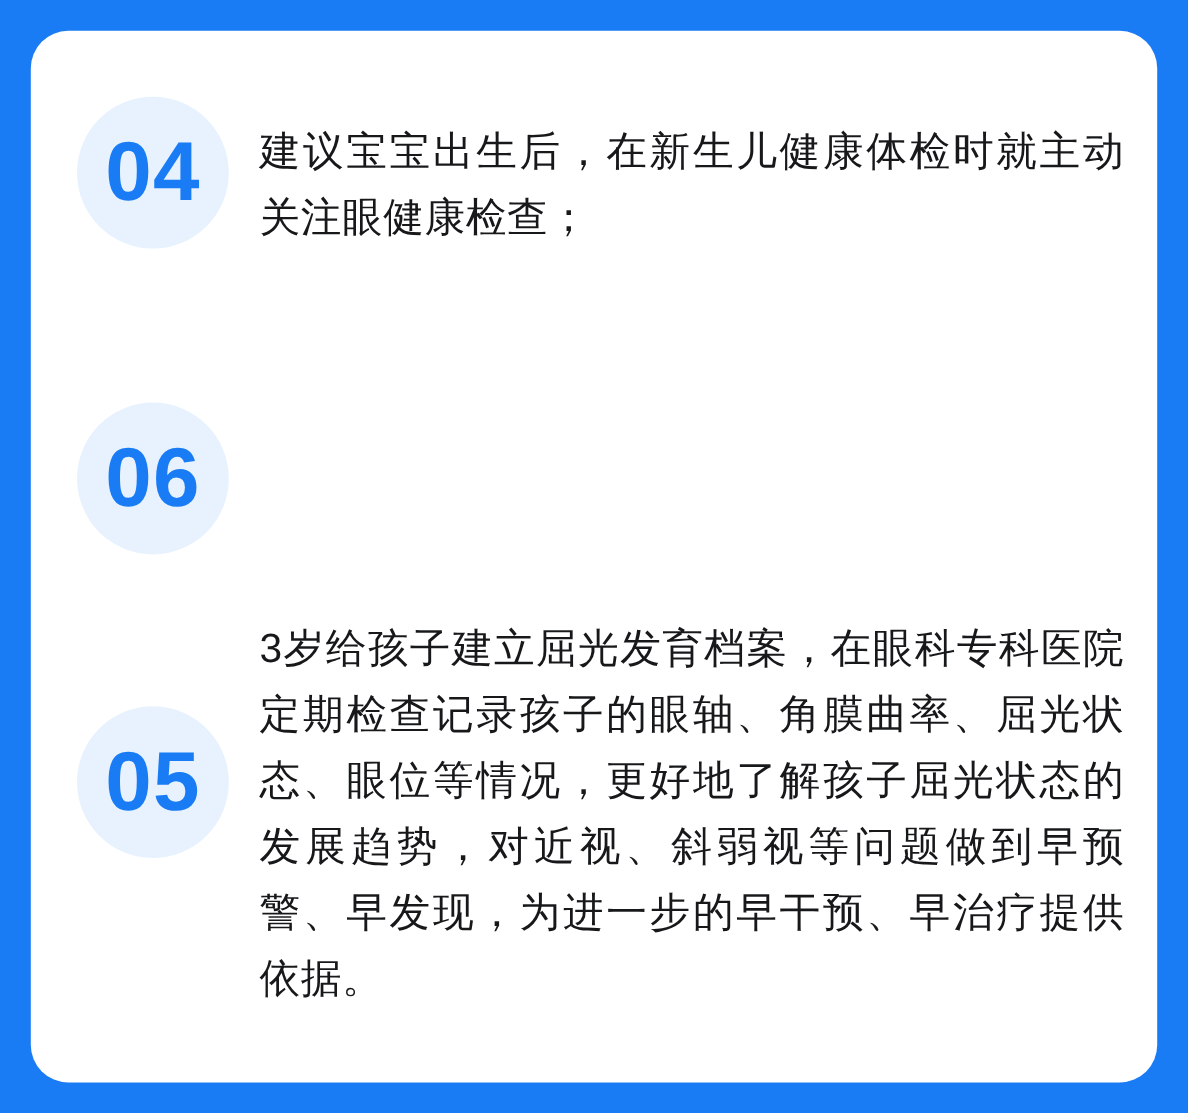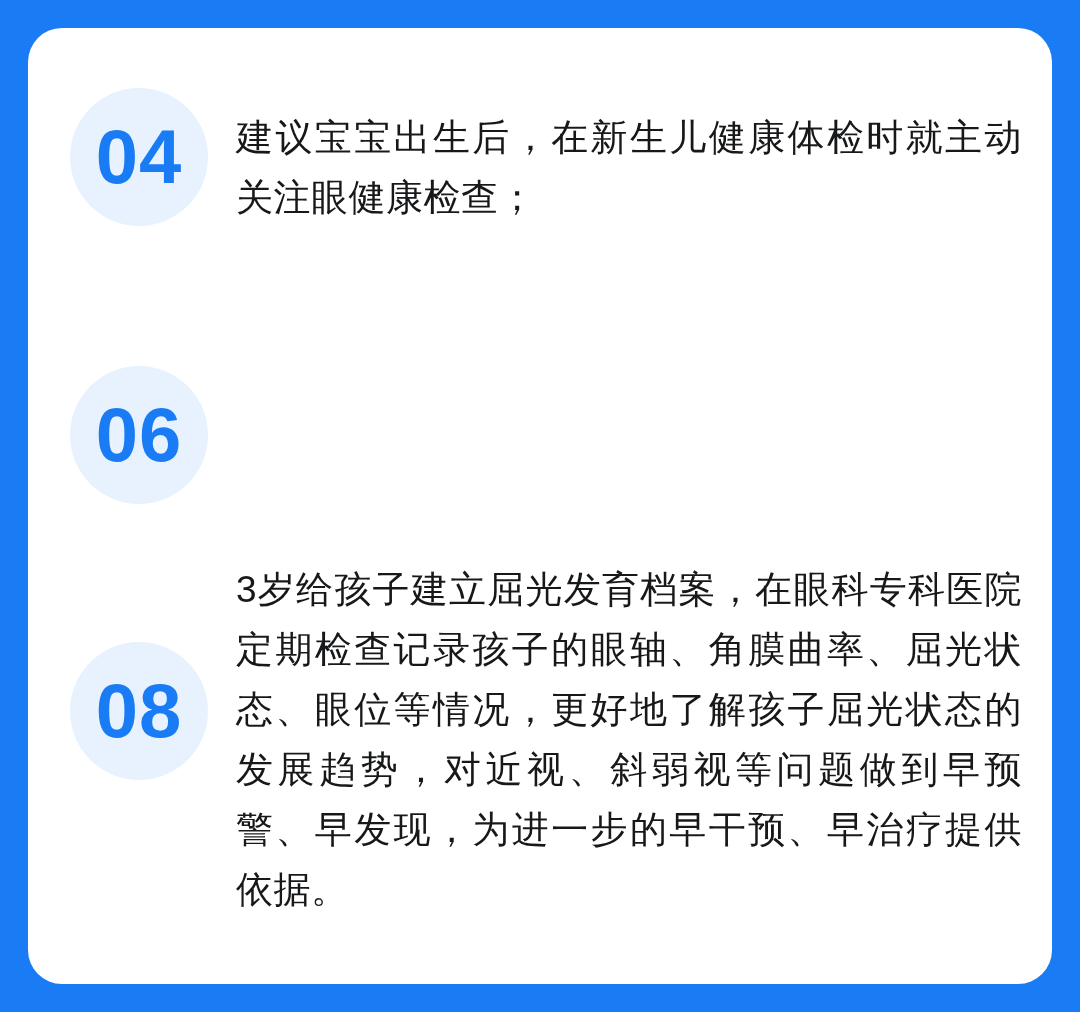--- a/index.html
+++ b/index.html
@@ -82,18 +82,18 @@
     <div class="item item-1">
       <div class="badge">04</div>
       <div class="text">建议宝宝出生后，在新生儿健康体检时就主动关注眼健康检查；</div>
     </div>
 
     <div class="item item-2">
       <div class="badge">06</div>
     </div>
 
     <div class="item item-3">
-      <div class="badge">08</div>
+      <div class="badge">05</div>
       <div class="text">3岁给孩子建立屈光发育档案，在眼科专科医院定期检查记录孩子的眼轴、角膜曲率、屈光状态、眼位等情况，更好地了解孩子屈光状态的发展趋势，对近视、斜弱视等问题做到早预警、早发现，为进一步的早干预、早治疗提供依据。</div>
     </div>
 
   </div>
 </div>
 
 </body></html>

